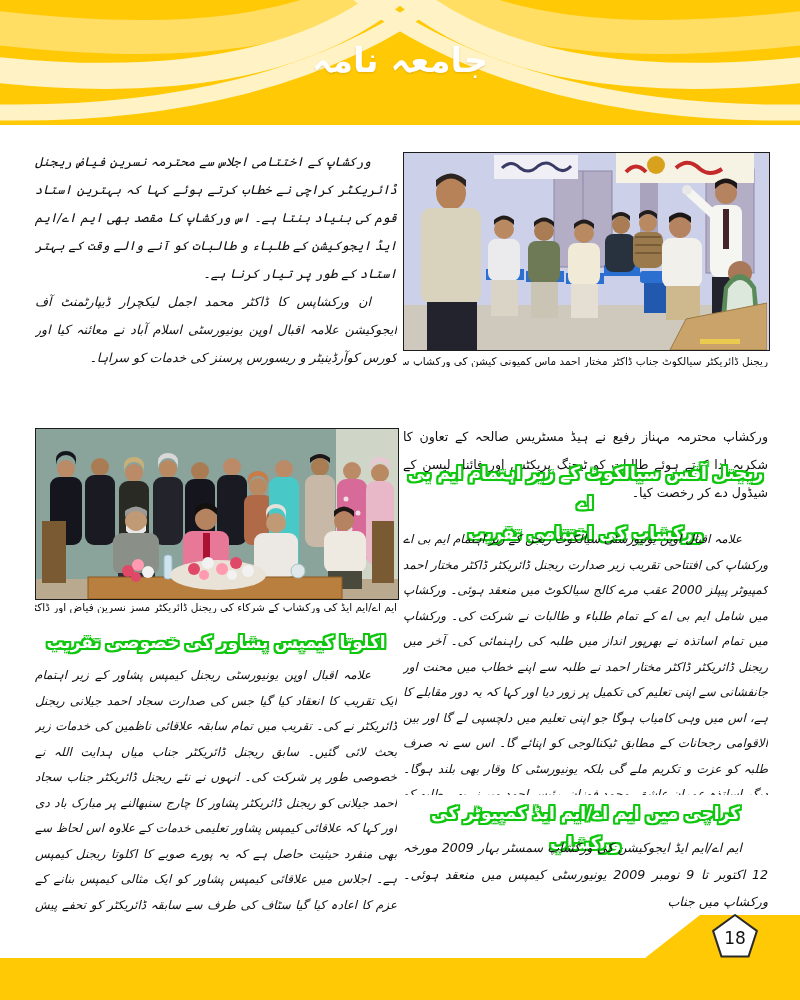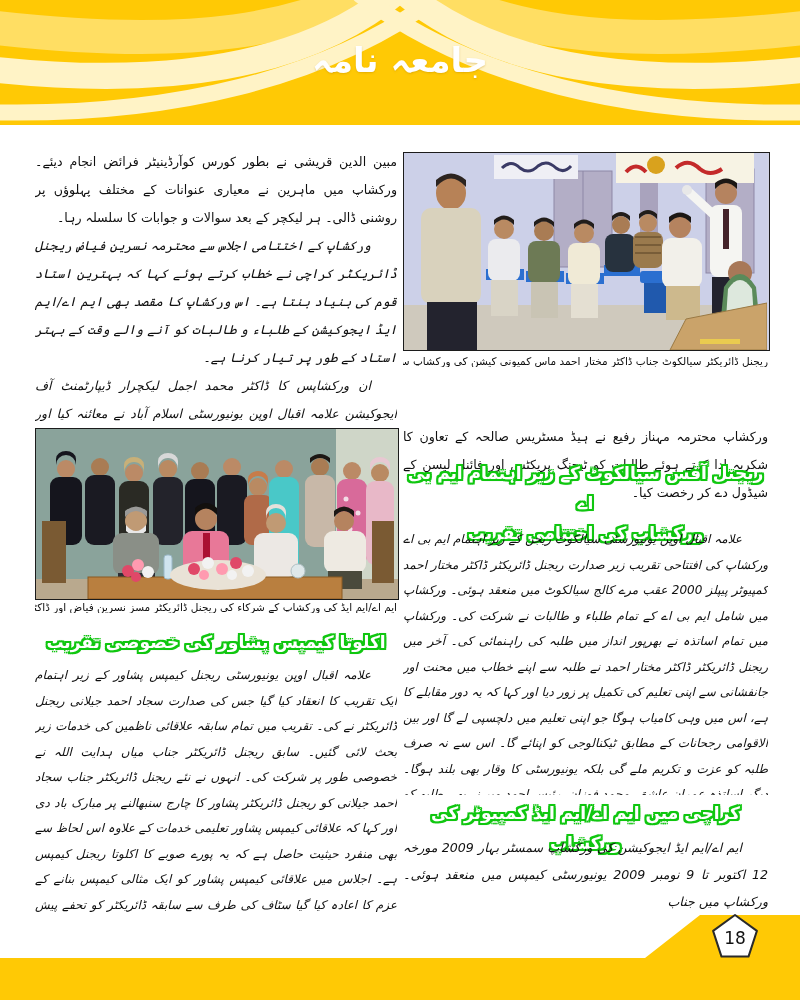--- a/index.html
+++ b/index.html
@@ -169,21 +169,20 @@
     <p class="ind">علامہ اقبال اوپن یونیورسٹی سیالکوٹ ریجن کے زیر اہتمام ایم بی اے ورکشاپ کی افتتاحی تقریب زیر صدارت ریجنل ڈائریکٹر ڈاکٹر مختار احمد کمپیوٹر پیپلز 2000 عقب مرے کالج سیالکوٹ میں منعقد ہوئی۔ ورکشاپ میں شامل ایم بی اے کے تمام طلباء و طالبات نے شرکت کی۔ ورکشاپ میں تمام اساتذہ نے بھرپور انداز میں طلبہ کی راہنمائی کی۔ آخر میں ریجنل ڈائریکٹر ڈاکٹر مختار احمد نے طلبہ سے اپنے خطاب میں محنت اور جانفشانی سے اپنی تعلیم کی تکمیل پر زور دیا اور کہا کہ یہ دور مقابلے کا ہے، اس میں وہی کامیاب ہوگا جو اپنی تعلیم میں دلچسپی لے گا اور بین الاقوامی رجحانات کے مطابق ٹیکنالوجی کو اپنائے گا۔ اس سے نہ صرف طلبہ کو عزت و تکریم ملے گی بلکہ یونیورسٹی کا وقار بھی بلند ہوگا۔ دیگر اساتذہ عمران عاشق، محمد فوزان، رئیس احمد میر نے بھی طلبہ کو تقریب سے خطاب کیا۔</p>
   </div>
 
   <div class="green-head col-r" style="top:798px;width:365px;">کراچی میں ایم اے/ایم ایڈ کمپیوٹر کی ورکشاپ</div>
 
   <div class="utext col-r r3">
     <p class="ind">ایم اے/ایم ایڈ ایجوکیشن کی ورکشاپ سمسٹر بہار 2009 مورخہ 12 اکتوبر تا 9 نومبر 2009 یونیورسٹی کیمپس میں منعقد ہوئی۔ ورکشاپ میں جناب</p>
   </div>
 
   <div class="utext col-l t1">
-    <p>مبین الدین قریشی نے بطور کورس کوآرڈینیٹر فرائض انجام دیئے۔ ورکشاپ میں ماہرین نے معیاری عنوانات کے مختلف پہلوؤں پر روشنی ڈالی۔ ہر لیکچر کے بعد سوالات و جوابات کا سلسلہ رہا۔</p>
     <p class="ind">ورکشاپ کے اختتامی اجلاس سے محترمہ نسرین فیاض ریجنل ڈائریکٹر کراچی نے خطاب کرتے ہوئے کہا کہ بہترین استاد قوم کی بنیاد بنتا ہے۔ اس ورکشاپ کا مقصد بھی ایم اے/ایم ایڈ ایجوکیشن کے طلباء و طالبات کو آنے والے وقت کے بہتر استاد کے طور پر تیار کرنا ہے۔</p>
     <p class="ind">ان ورکشاپس کا ڈاکٹر محمد اجمل لیکچرار ڈیپارٹمنٹ آف ایجوکیشن علامہ اقبال اوپن یونیورسٹی اسلام آباد نے معائنہ کیا اور کورس کوآرڈینیٹر و ریسورس پرسنز کی خدمات کو سراہا۔</p>
   </div>
 
   <div class="photo col-l" style="top:428px;">
     <svg width="362" height="170" viewBox="0 0 362 170">
       <rect width="362" height="170" fill="#8aa39b"></rect>
       <rect x="300" width="62" height="170" fill="#cfd6c8"></rect>
       <rect y="150" width="362" height="20" fill="#b9a98e"></rect>
 

